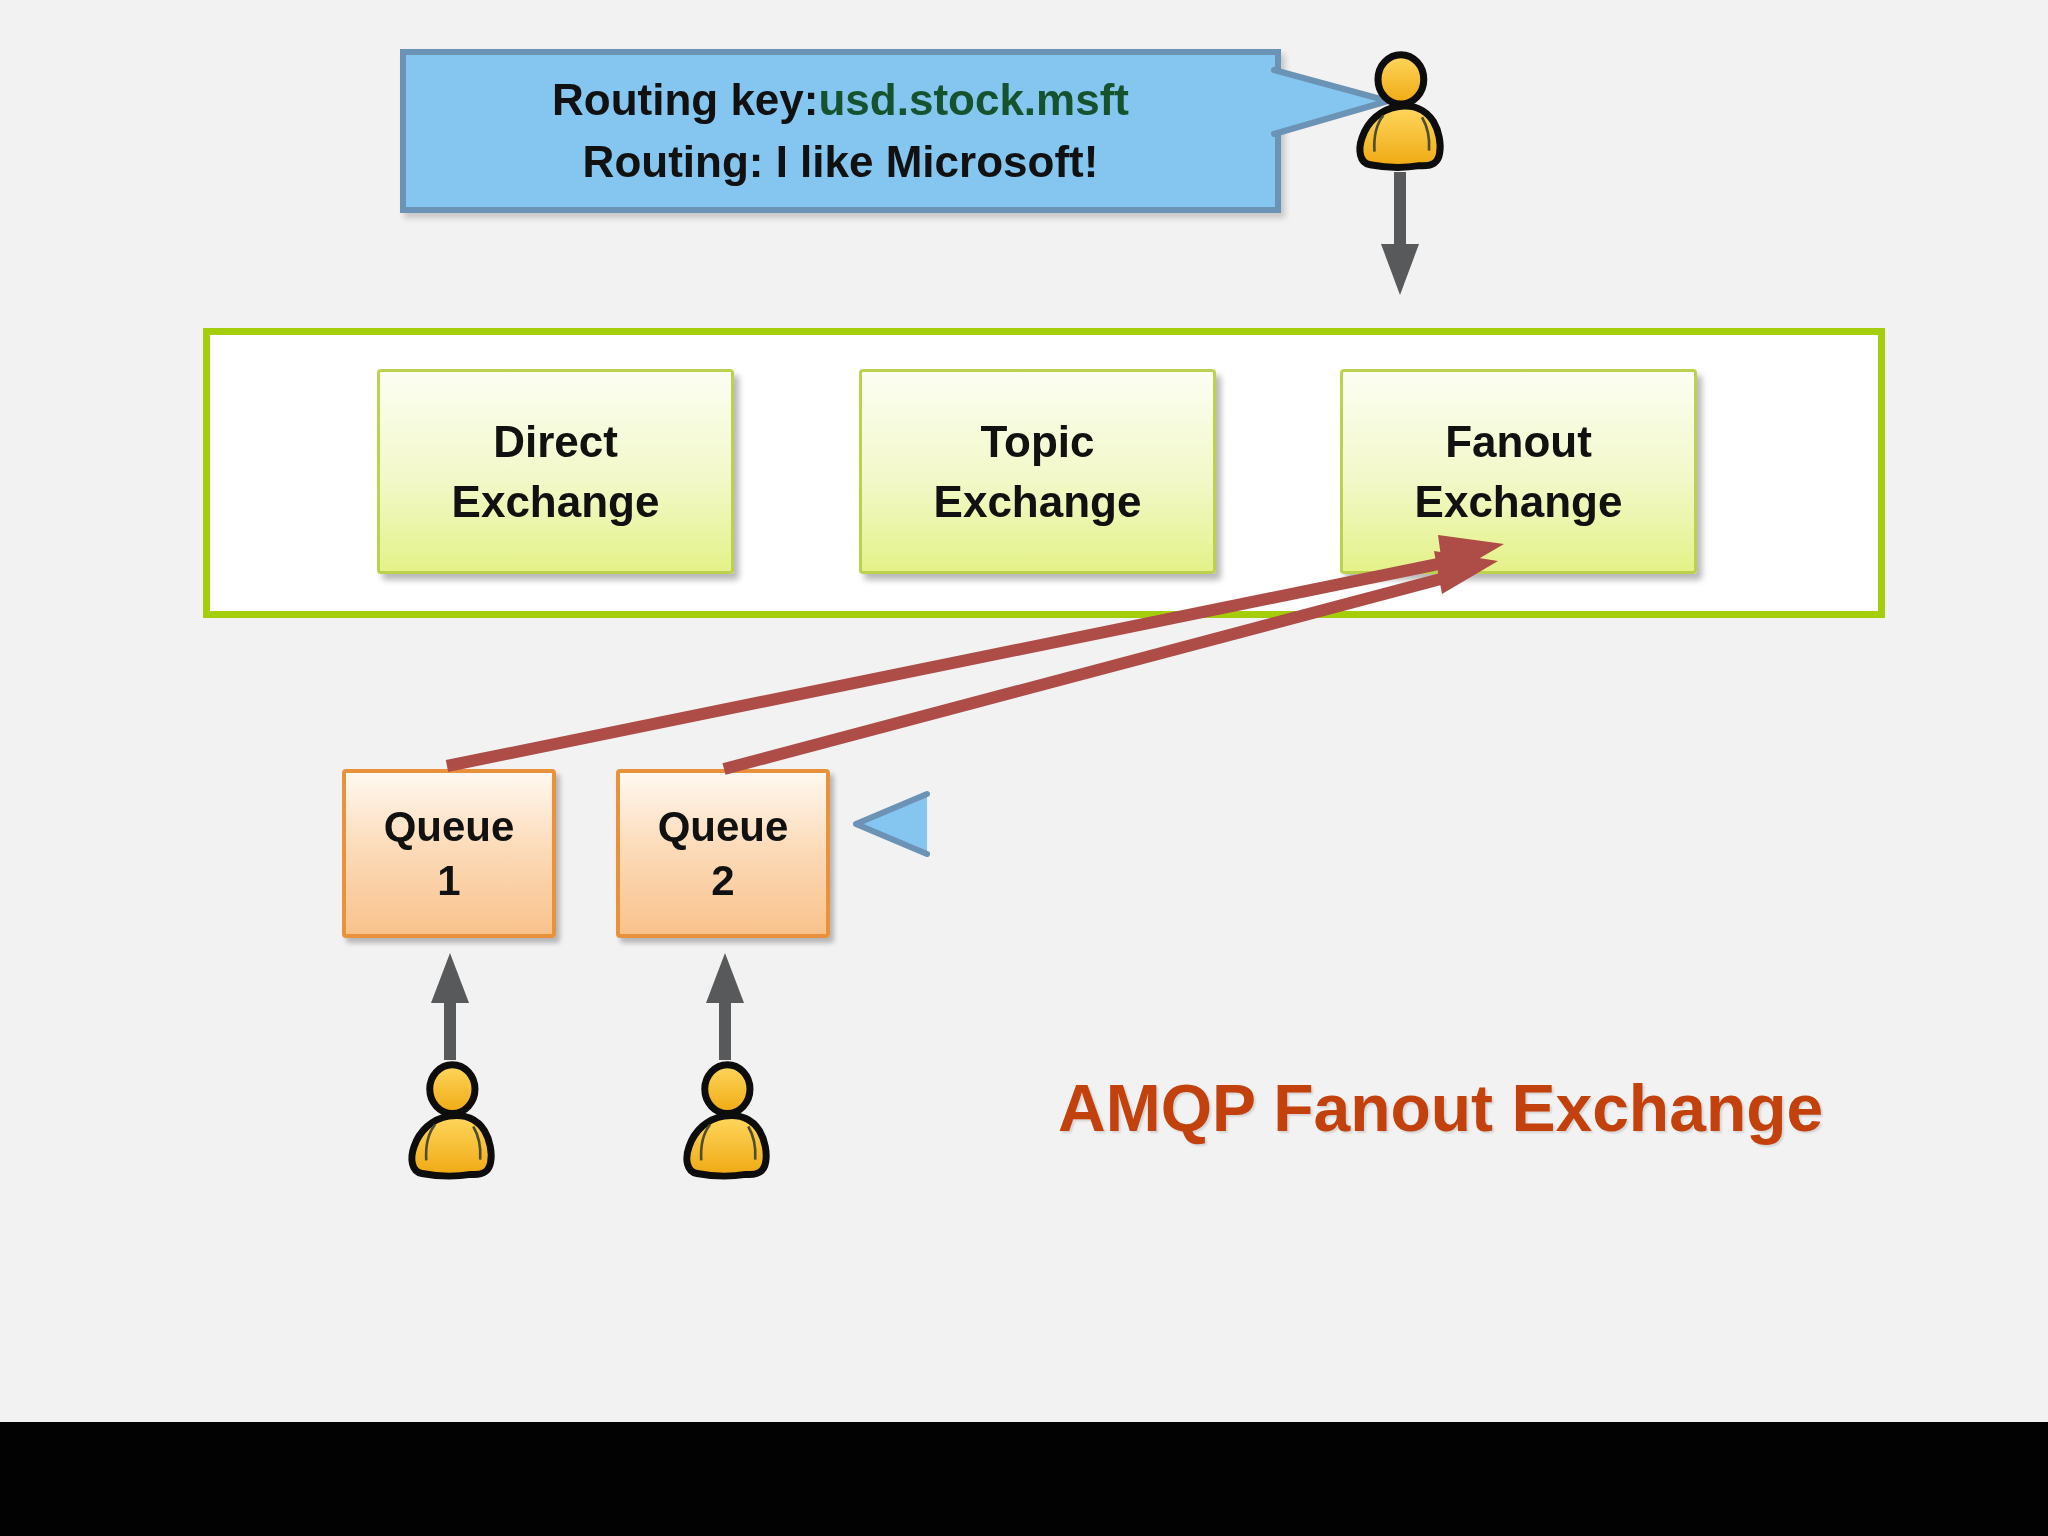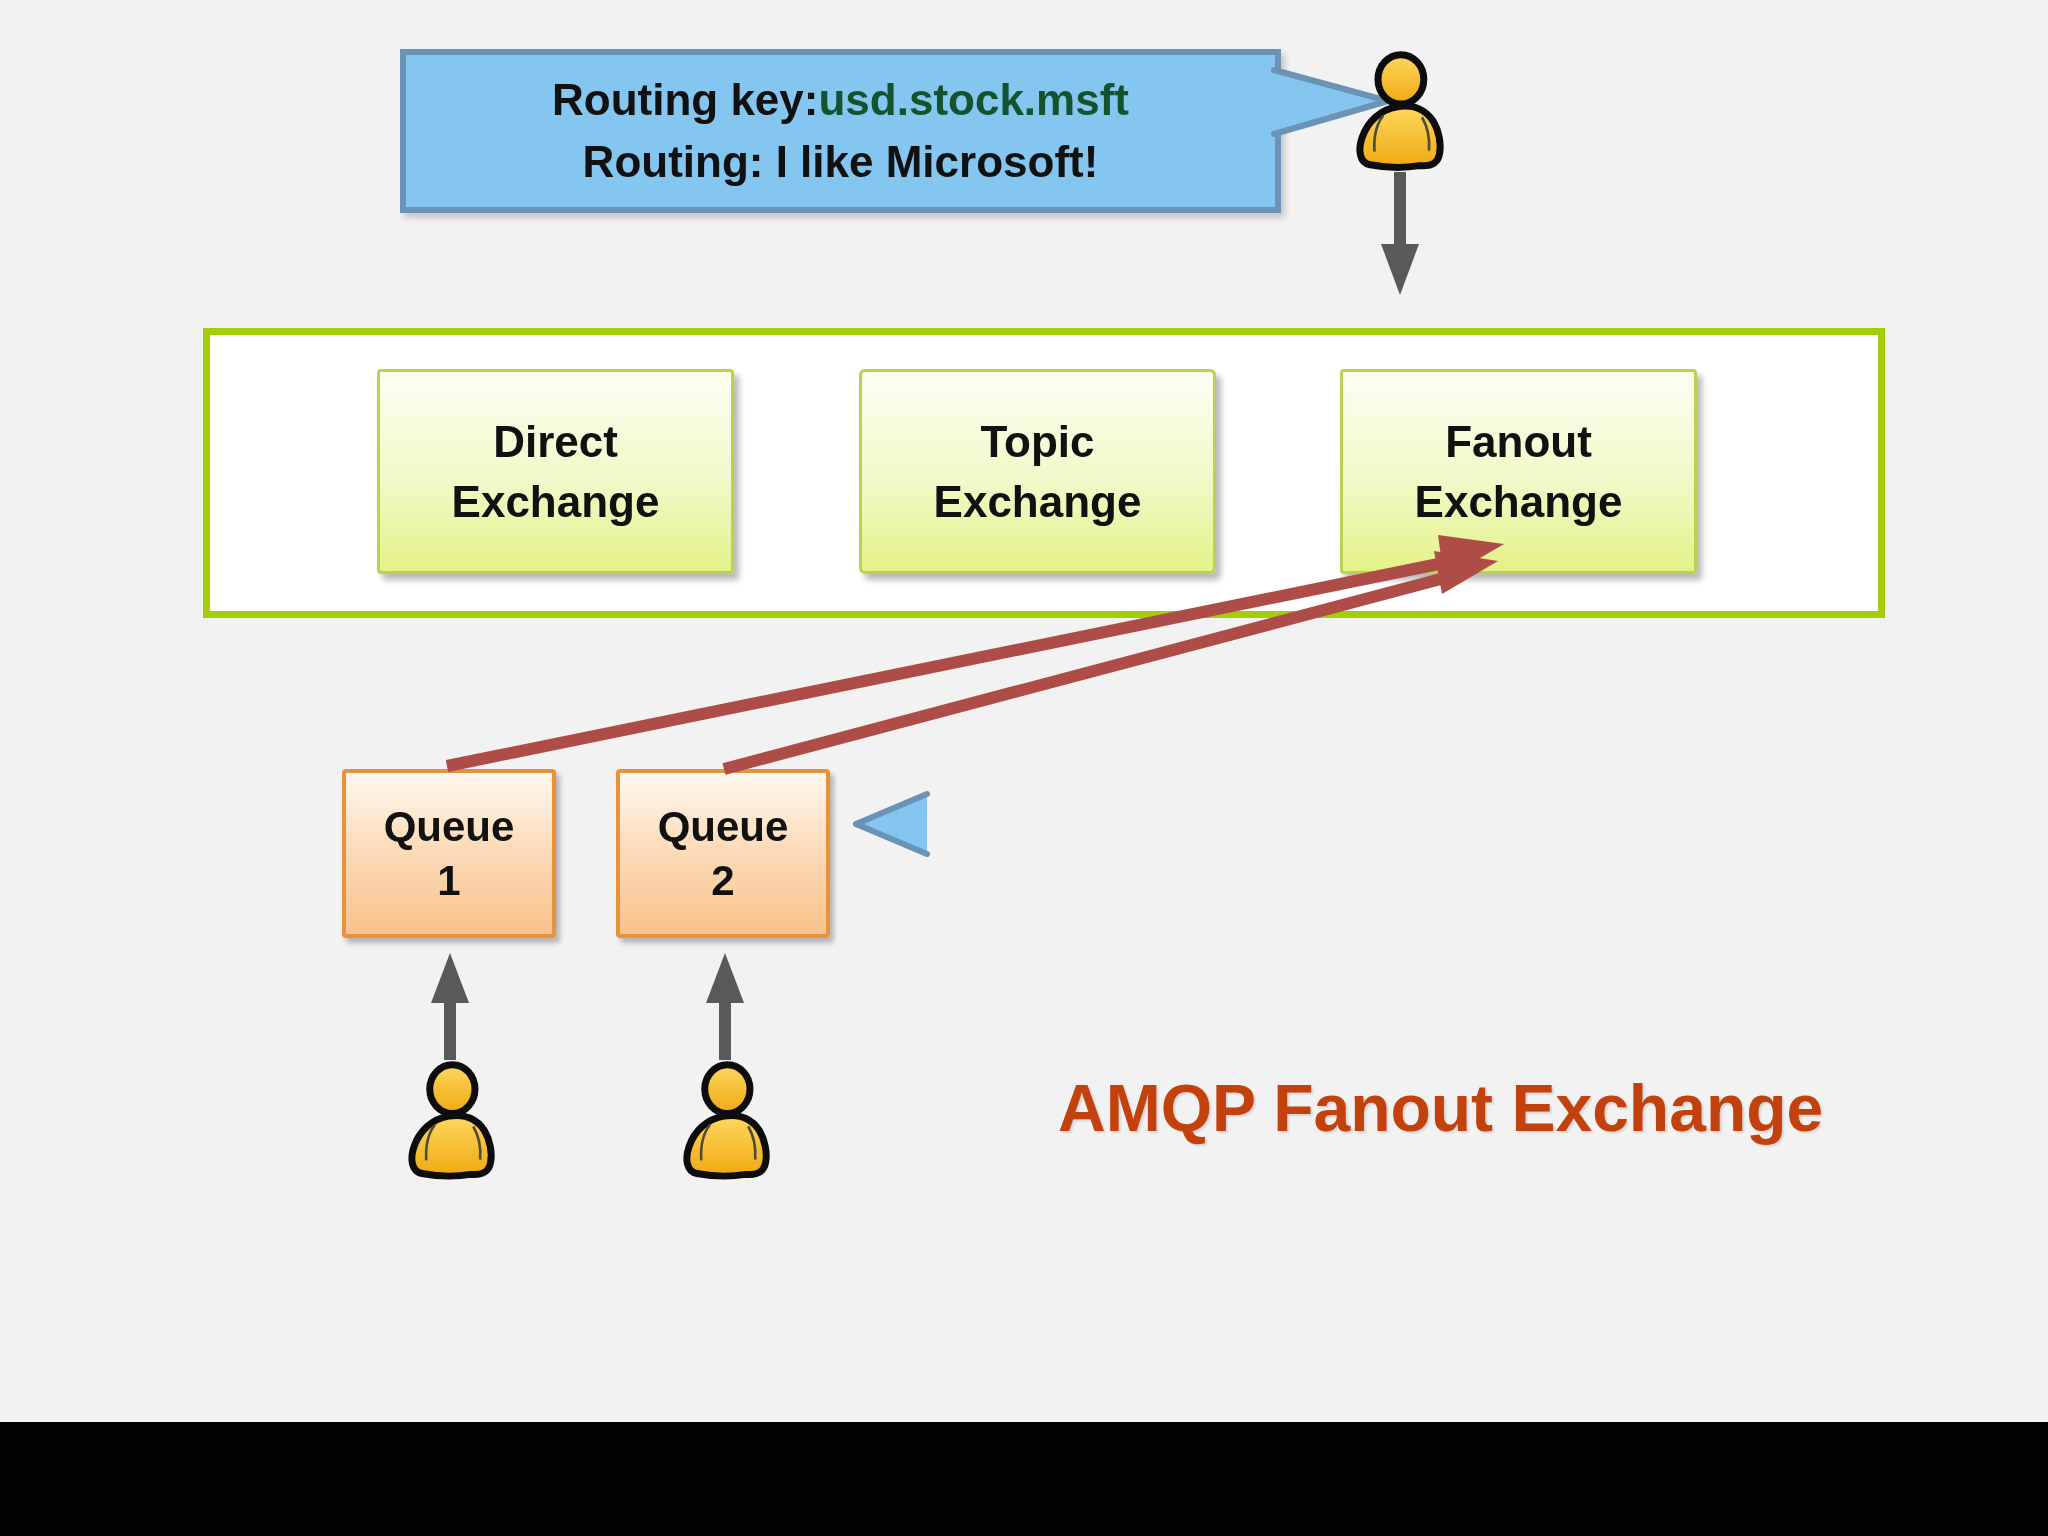--- a/index.html
+++ b/index.html
@@ -45,21 +45,21 @@
     border:3px solid #bcd24e;border-radius:4px;
     box-shadow:5px 6px 6px rgba(0,0,0,0.28);
     box-sizing:border-box;
     display:flex;align-items:center;justify-content:center;
   }
   .exchange-box .box-label{
     font-weight:700;font-size:44px;line-height:60px;color:#111;
     text-align:center;white-space:pre-line;
   }
   #exchange-direct{left:167px;}
-  #exchange-topic{left:649px;border-radius:6px;}
+  #exchange-topic{left:649px;}
   #exchange-fanout{left:1130px;}
 
   
   .queue-box{
     position:absolute;top:769px;width:214px;height:169px;
     background:linear-gradient(to bottom,#fff8f0 0%,#fcdcbb 45%,#f9c28c 100%);
     border:4px solid #e8923d;border-radius:4px;
     box-shadow:4px 5px 5px rgba(0,0,0,0.25);
     box-sizing:border-box;
     display:flex;align-items:center;justify-content:center;

